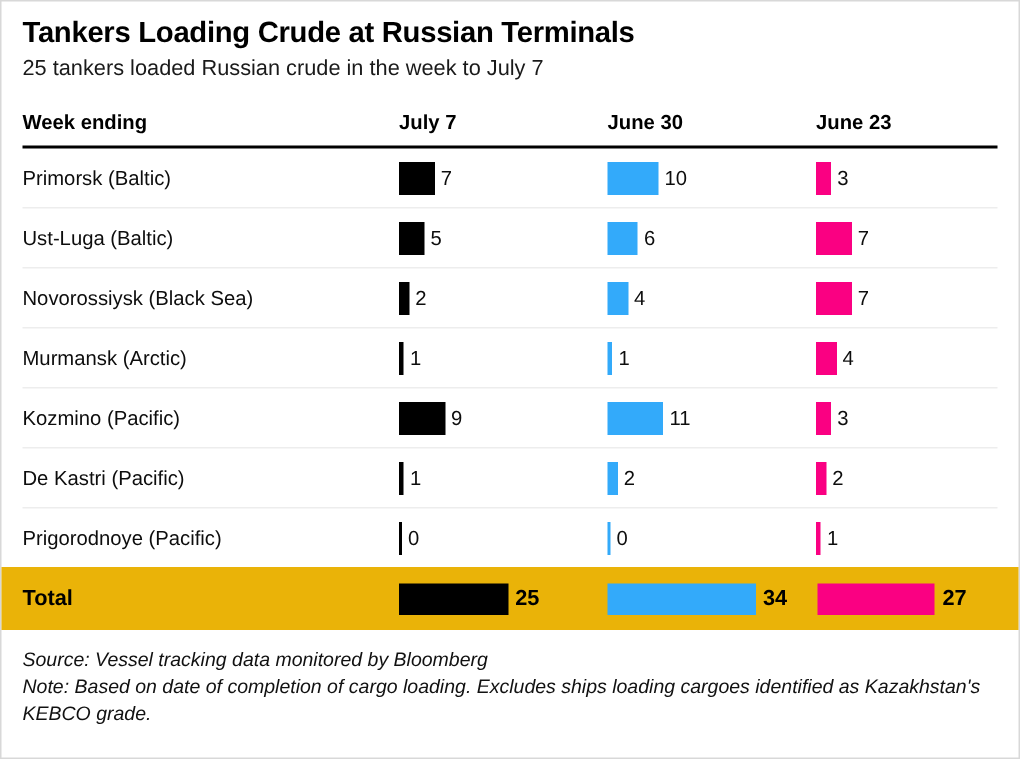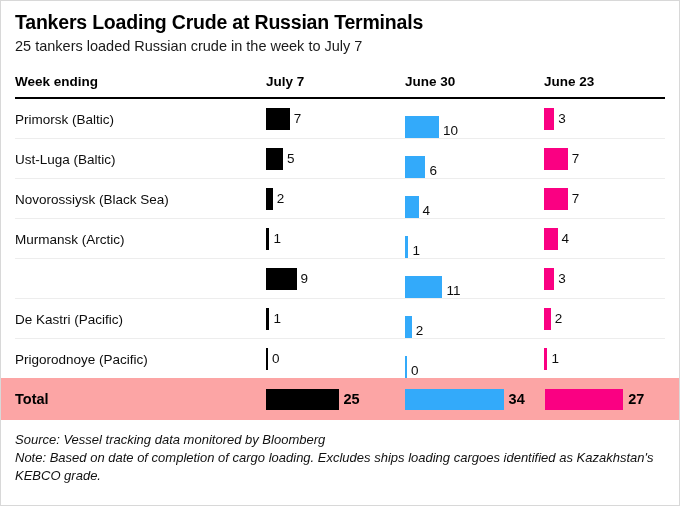--- a/index.html
+++ b/index.html
@@ -83,40 +83,40 @@
     color: #0d0d0d;
   }
   .cell {
     position: absolute;
     top: 0;
     height: 100%;
     display: flex;
     align-items: center;
   }
   .cell.c1 { left: 251px; }
-  .cell.c2 { left: 390px; align-items: flex-end; }
+  .cell.c2 { left: 390px; }
   .cell.c3 { left: 529px; }
 
   .bar {
     display: block;
     height: 22px;
     flex: 0 0 auto;
   }
   .bar-value {
     font-size: 13.5px;
     margin-left: 4px;
     color: #0d0d0d;
     white-space: nowrap;
   }
 
   
   .total-row {
     position: relative;
     height: 42px;
-    background: #fca5a5;
+    background: #eab308;
     margin-top: 0;
   }
   .total-label {
     position: absolute;
     left: 14px;
     top: 50%;
     transform: translateY(-50%);
     font-size: 14.5px;
     font-weight: bold;
     color: #000;
@@ -231,20 +231,21 @@
           <div class="cell c2">
             <span class="bar" style="background: rgb(51, 170, 250); width: 3.4px;"></span>
             <span class="bar-value">1</span>
           </div>
           <div class="cell c3">
             <span class="bar" style="background: rgb(250, 0, 130); width: 13.6px;"></span>
             <span class="bar-value">4</span>
           </div>
         </div>
         <div class="row">
+          <div class="row-label">Kozmino (Pacific)</div>
           <div class="cell c1">
             <span class="bar" style="background: rgb(0, 0, 0); width: 30.6px;"></span>
             <span class="bar-value">9</span>
           </div>
           <div class="cell c2">
             <span class="bar" style="background: rgb(51, 170, 250); width: 37.4px;"></span>
             <span class="bar-value">11</span>
           </div>
           <div class="cell c3">
             <span class="bar" style="background: rgb(250, 0, 130); width: 10.2px;"></span>

